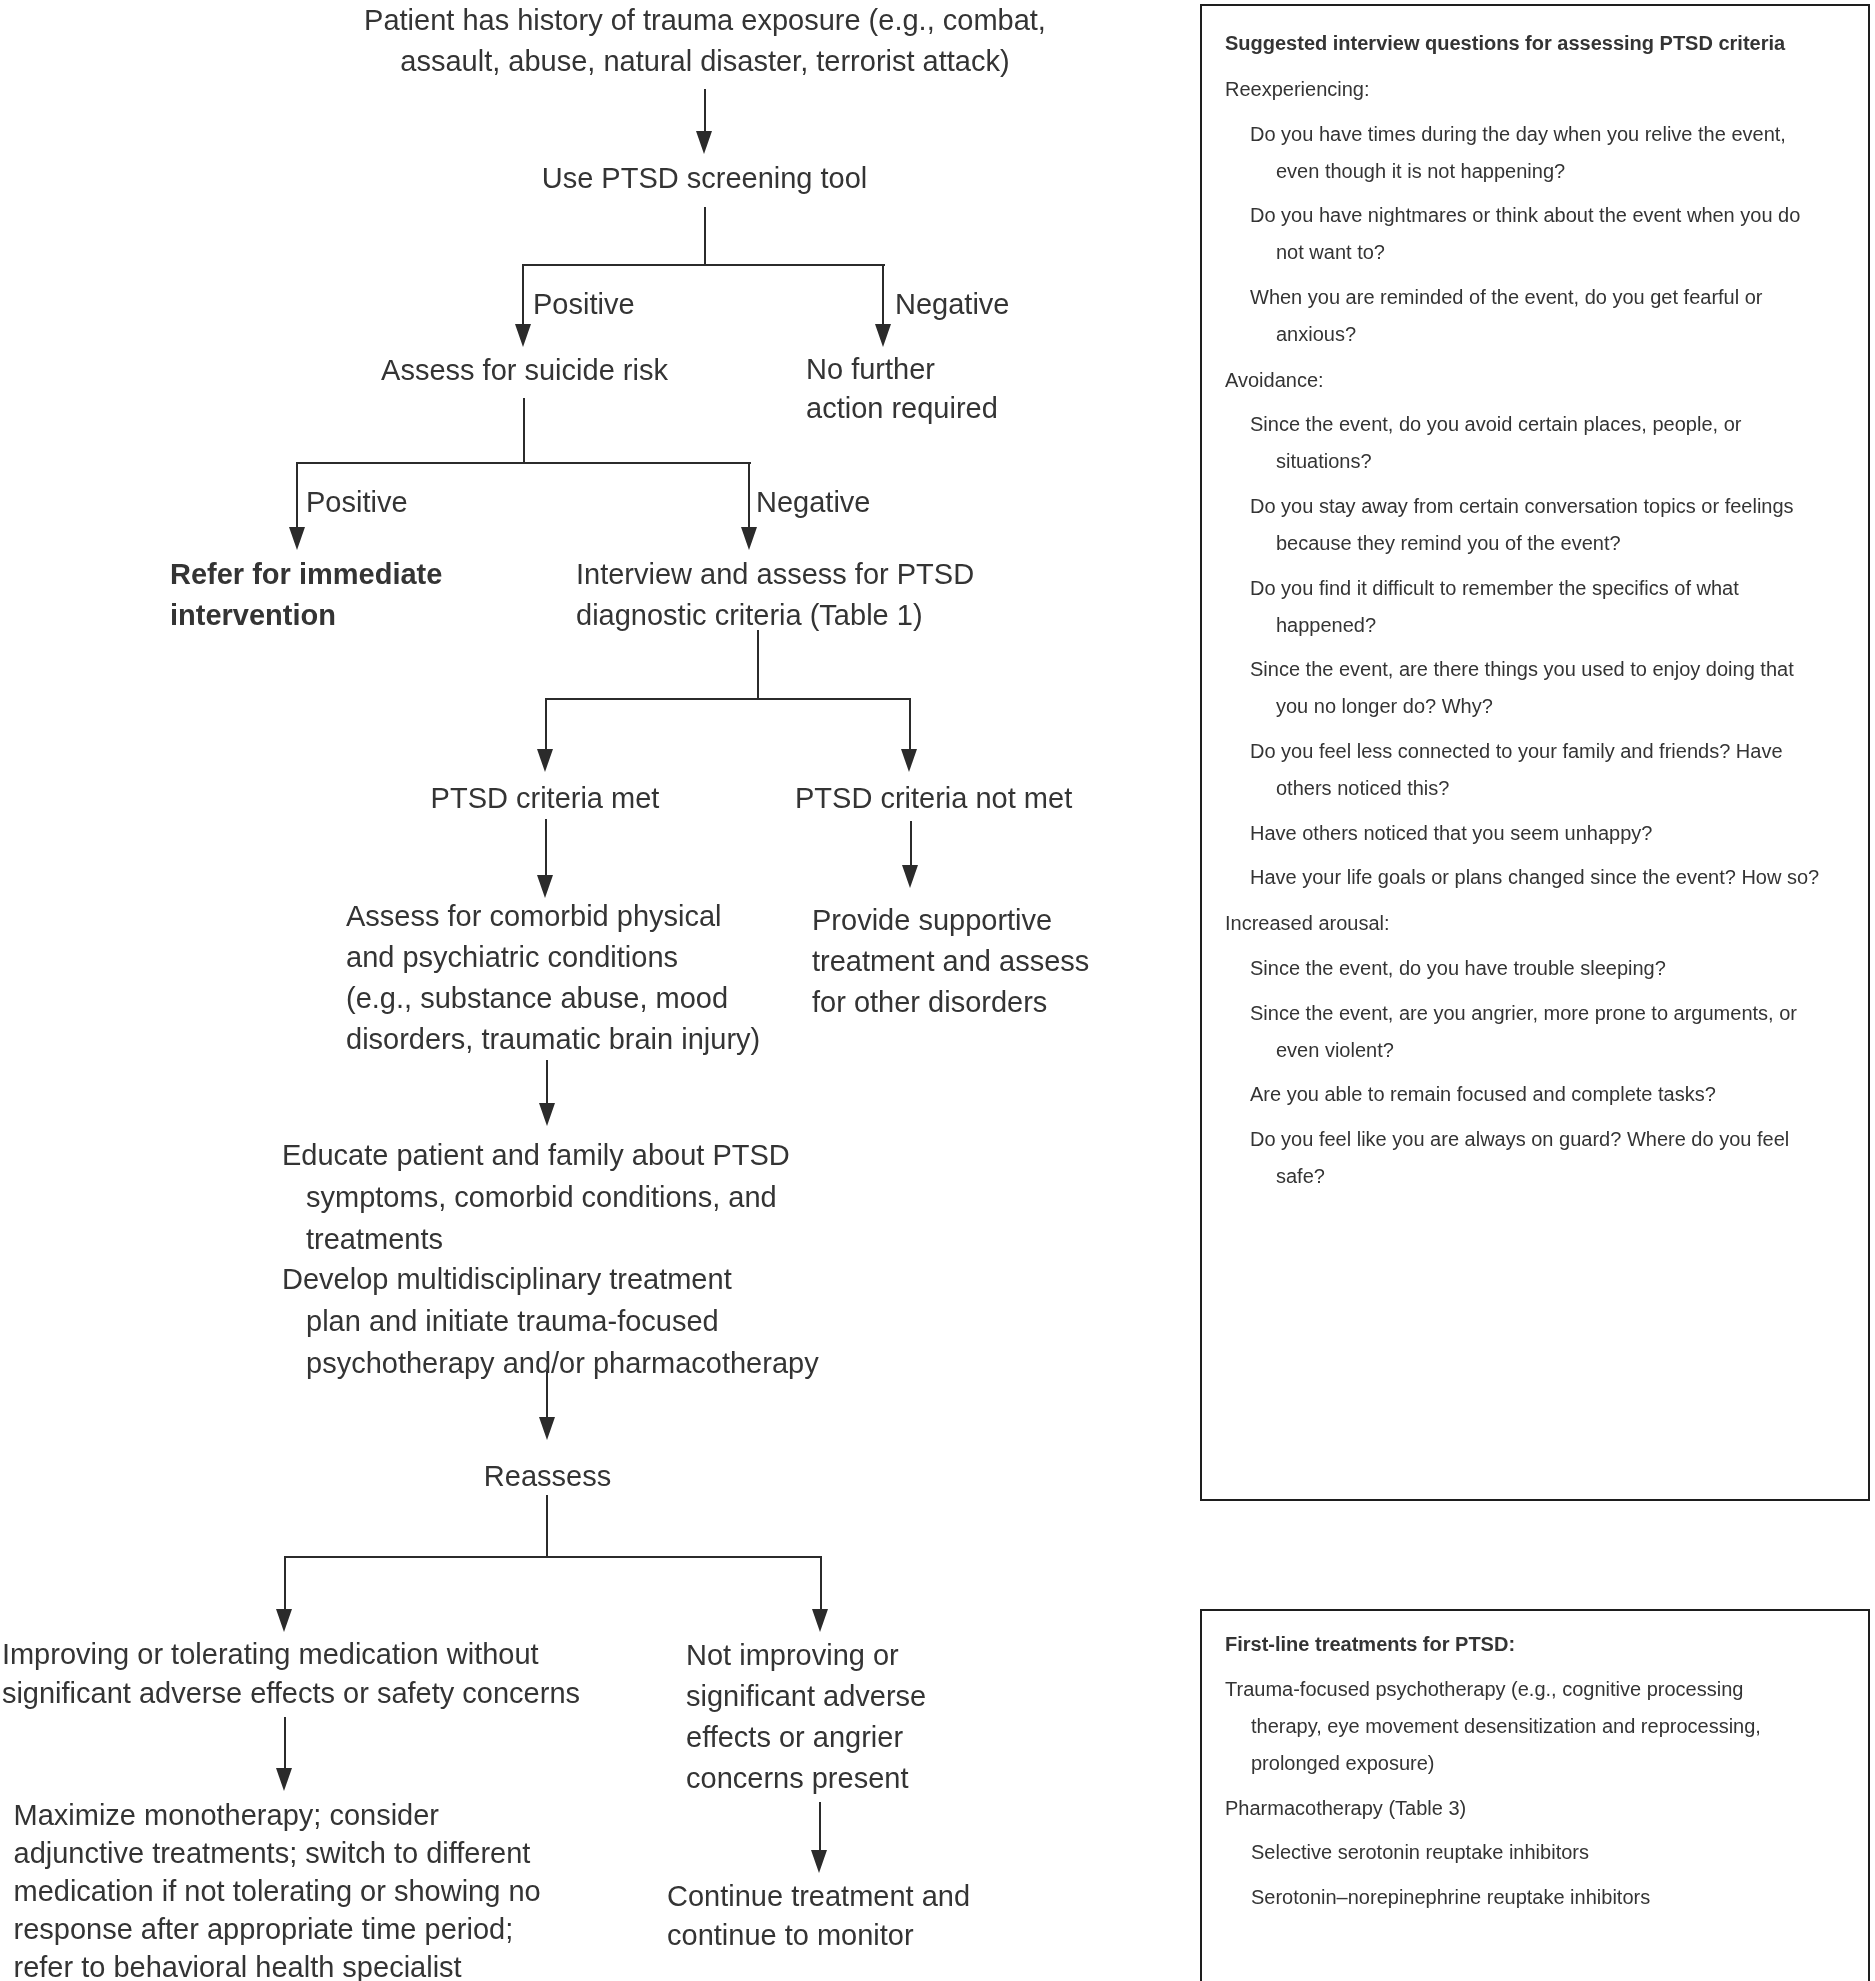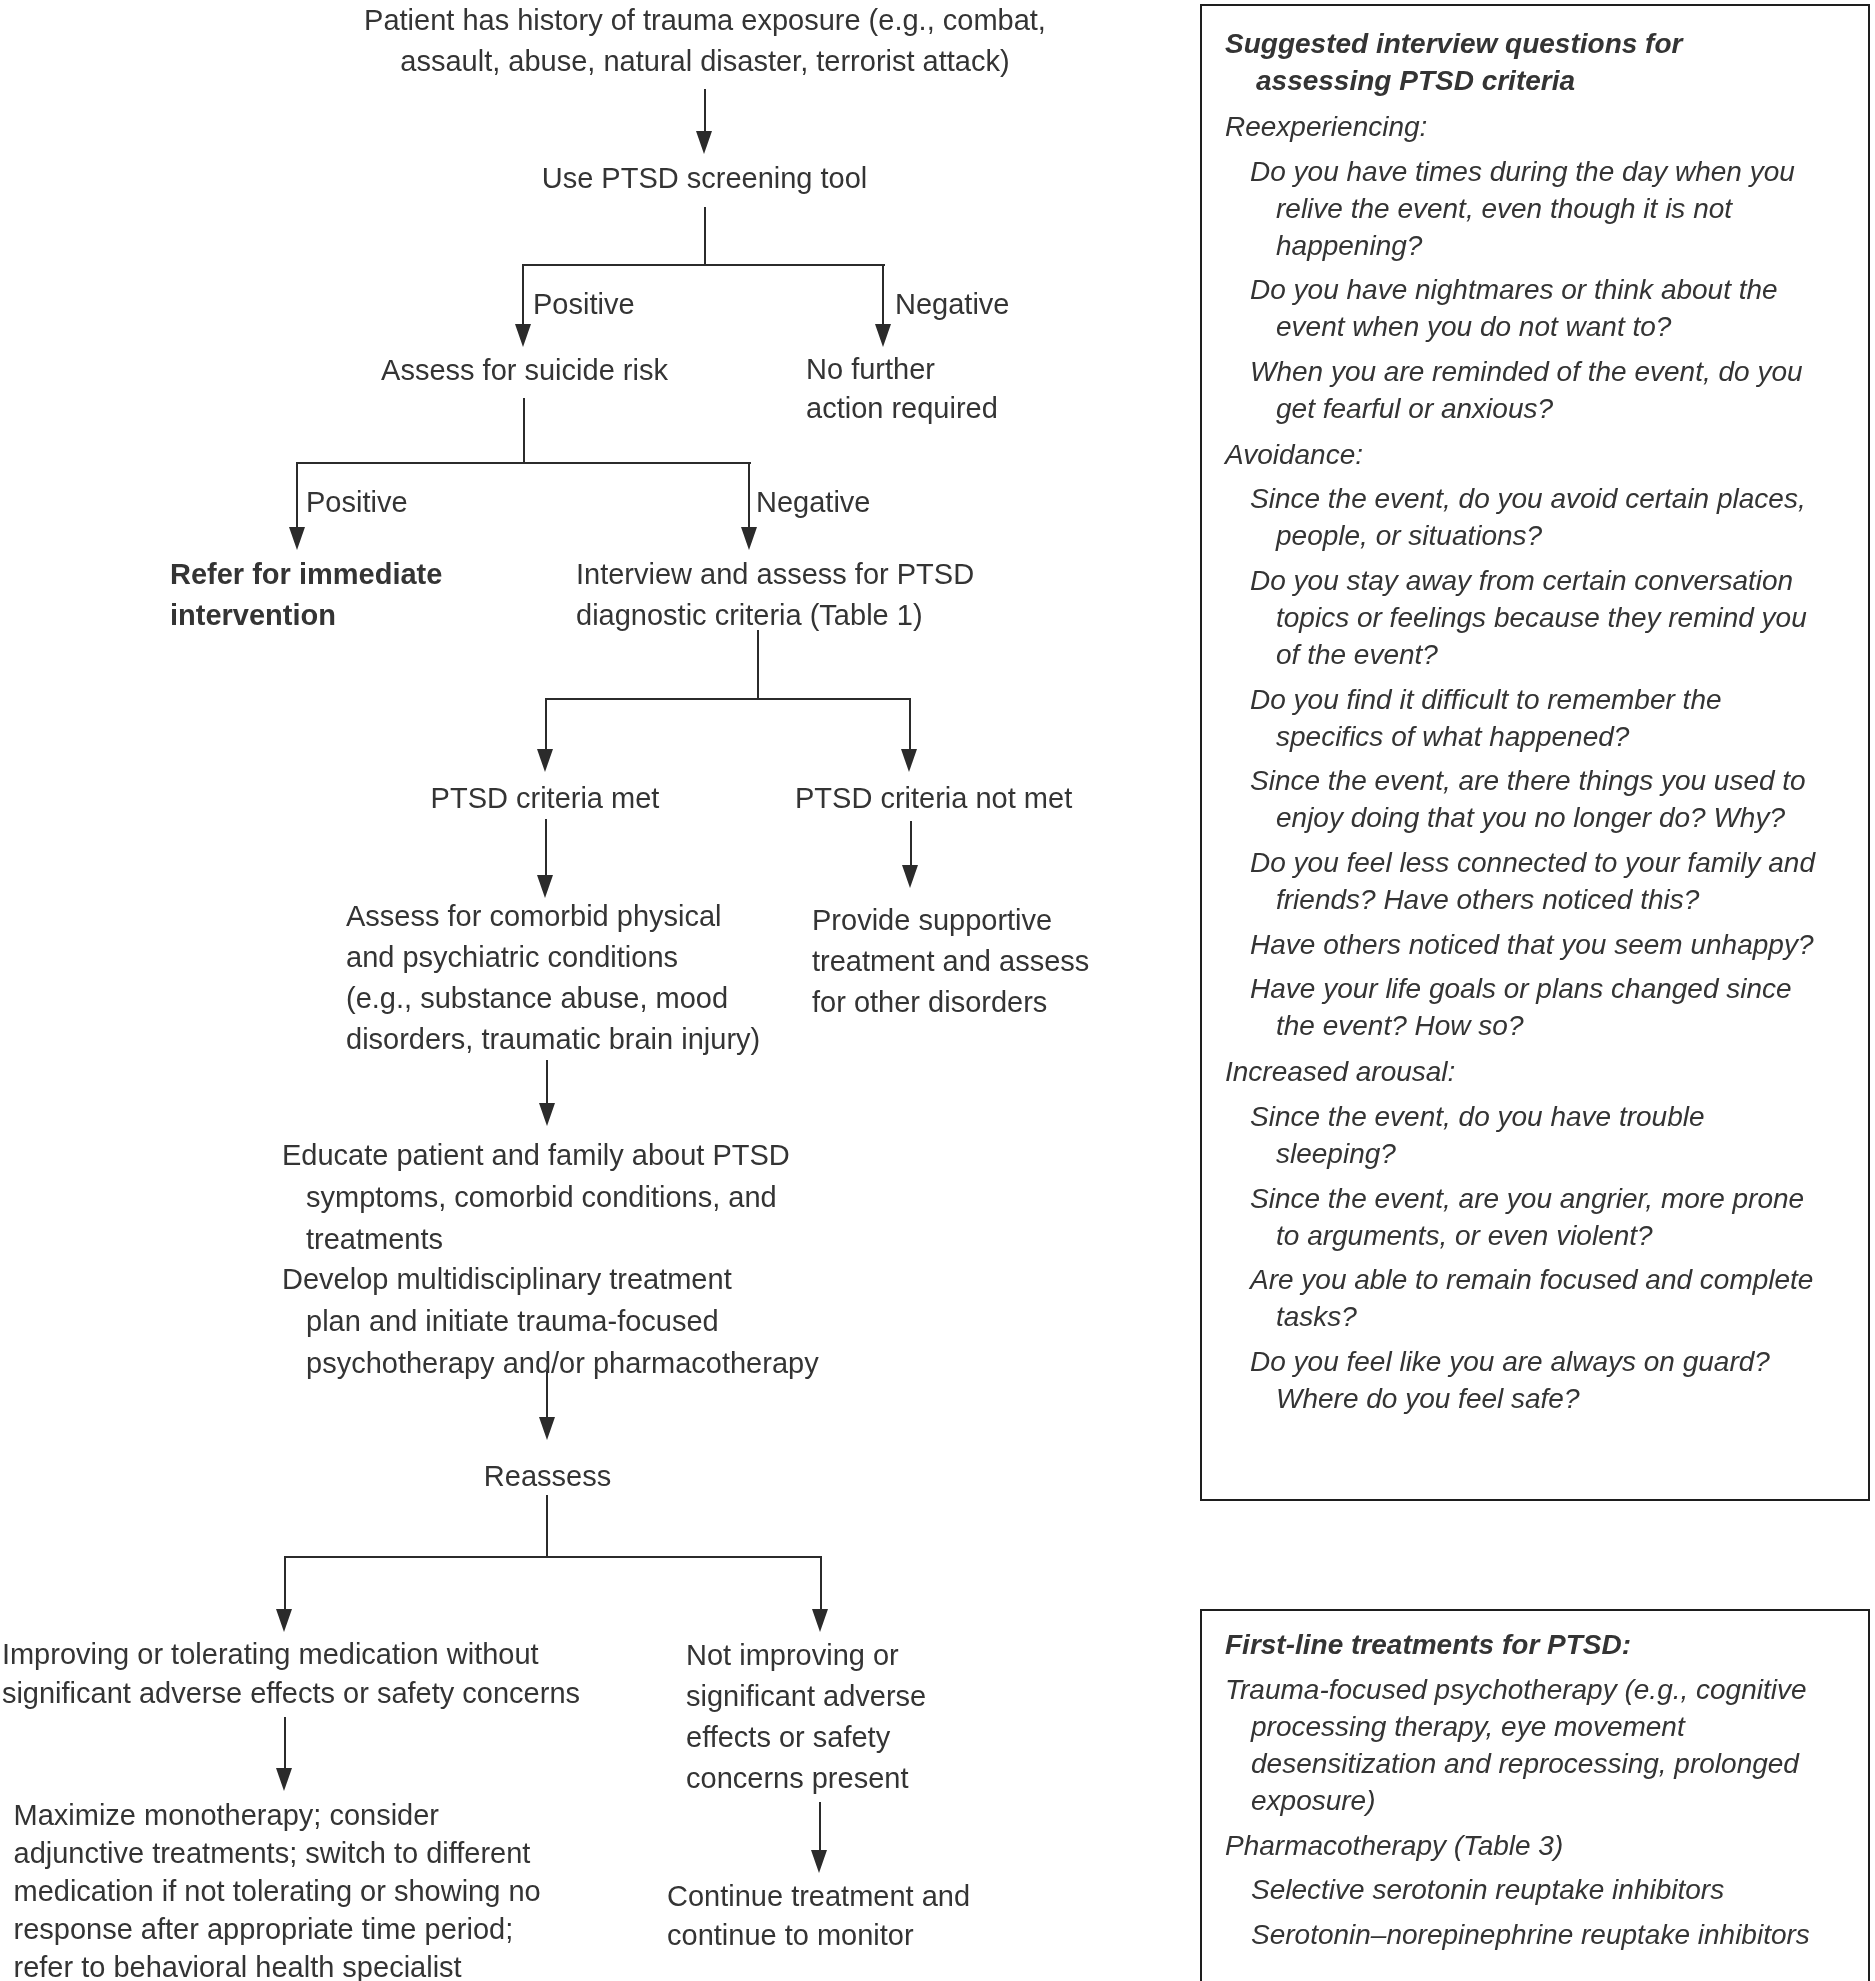--- a/index.html
+++ b/index.html
@@ -36,23 +36,22 @@
   .ahead{
     position:absolute;width:0;height:0;
     border-left:8.7px solid transparent;
     border-right:8.7px solid transparent;
     border-top:23px solid var(--line);
   }
   .panel{
     position:absolute;
     background:var(--bg);
     border:2.9px solid var(--border);
-    font-size:28px;
+    font-size:20px;
     line-height:37px;
-    font-style:italic;
   }
   #interview-panel{left:1200px;top:3.9px;width:670px;height:1497px;padding:19.3px 21px 17.4px 23px;}
   #treatments-panel{left:1200px;top:1609px;width:670px;height:451px;padding:15.4px 21px 13.5px 23px;}
   .panel-title{font-weight:bold;padding-left:31px;text-indent:-31px;max-width:599px;}
   .sec-header{margin-top:8.7px;}
   .q{
     margin-top:7.7px;
     margin-left:25px;
     padding-left:26px;text-indent:-26px;
     max-width:579px;
@@ -131,21 +130,21 @@
       <div class="ln">Reassess</div>
     </div>
 
   <div class="node" style="left:1.9px;top:1635px;line-height:39px;">
       <div class="ln">Improving or tolerating medication without</div>
       <div class="ln">significant adverse effects or safety concerns</div>
     </div>
   <div class="node" style="left:686px;top:1635px;">
       <div class="ln">Not improving or</div>
       <div class="ln">significant adverse</div>
-      <div class="ln">effects or safety</div>
+      <div class="ln">effects or angrier</div>
       <div class="ln">concerns present</div>
     </div>
 
   <div class="node" style="left:13.5px;top:1796px;line-height:38px;">
       <div class="ln">Maximize monotherapy; consider</div>
       <div class="ln">adjunctive treatments; switch to different</div>
       <div class="ln">medication if not tolerating or showing no</div>
       <div class="ln">response after appropriate time period;</div>
       <div class="ln">refer to behavioral health specialist</div>
     </div>

